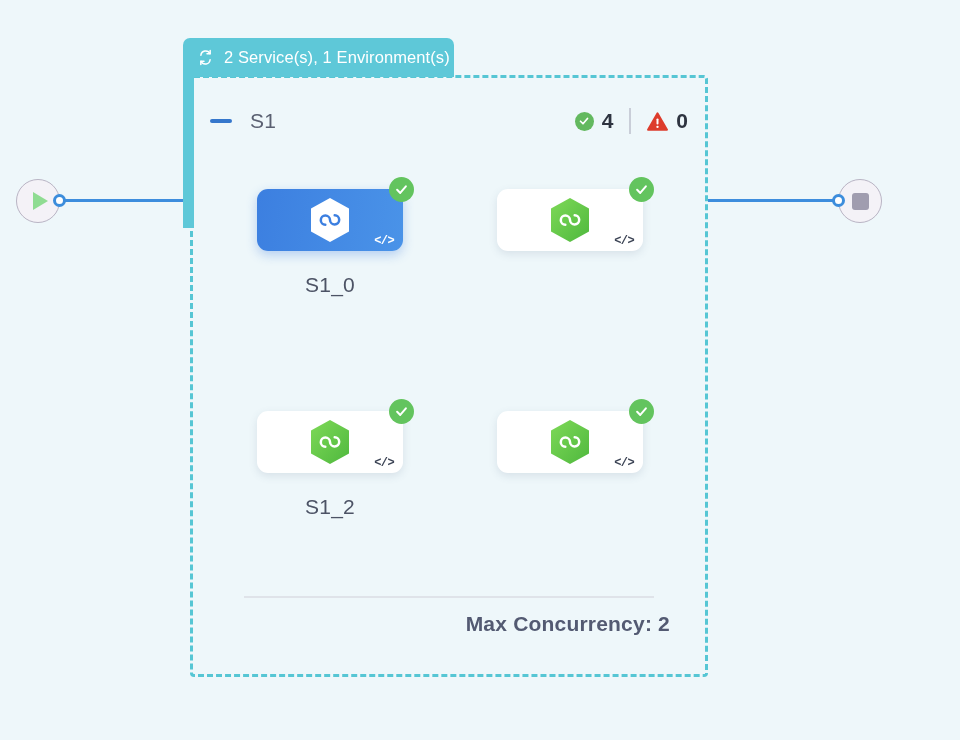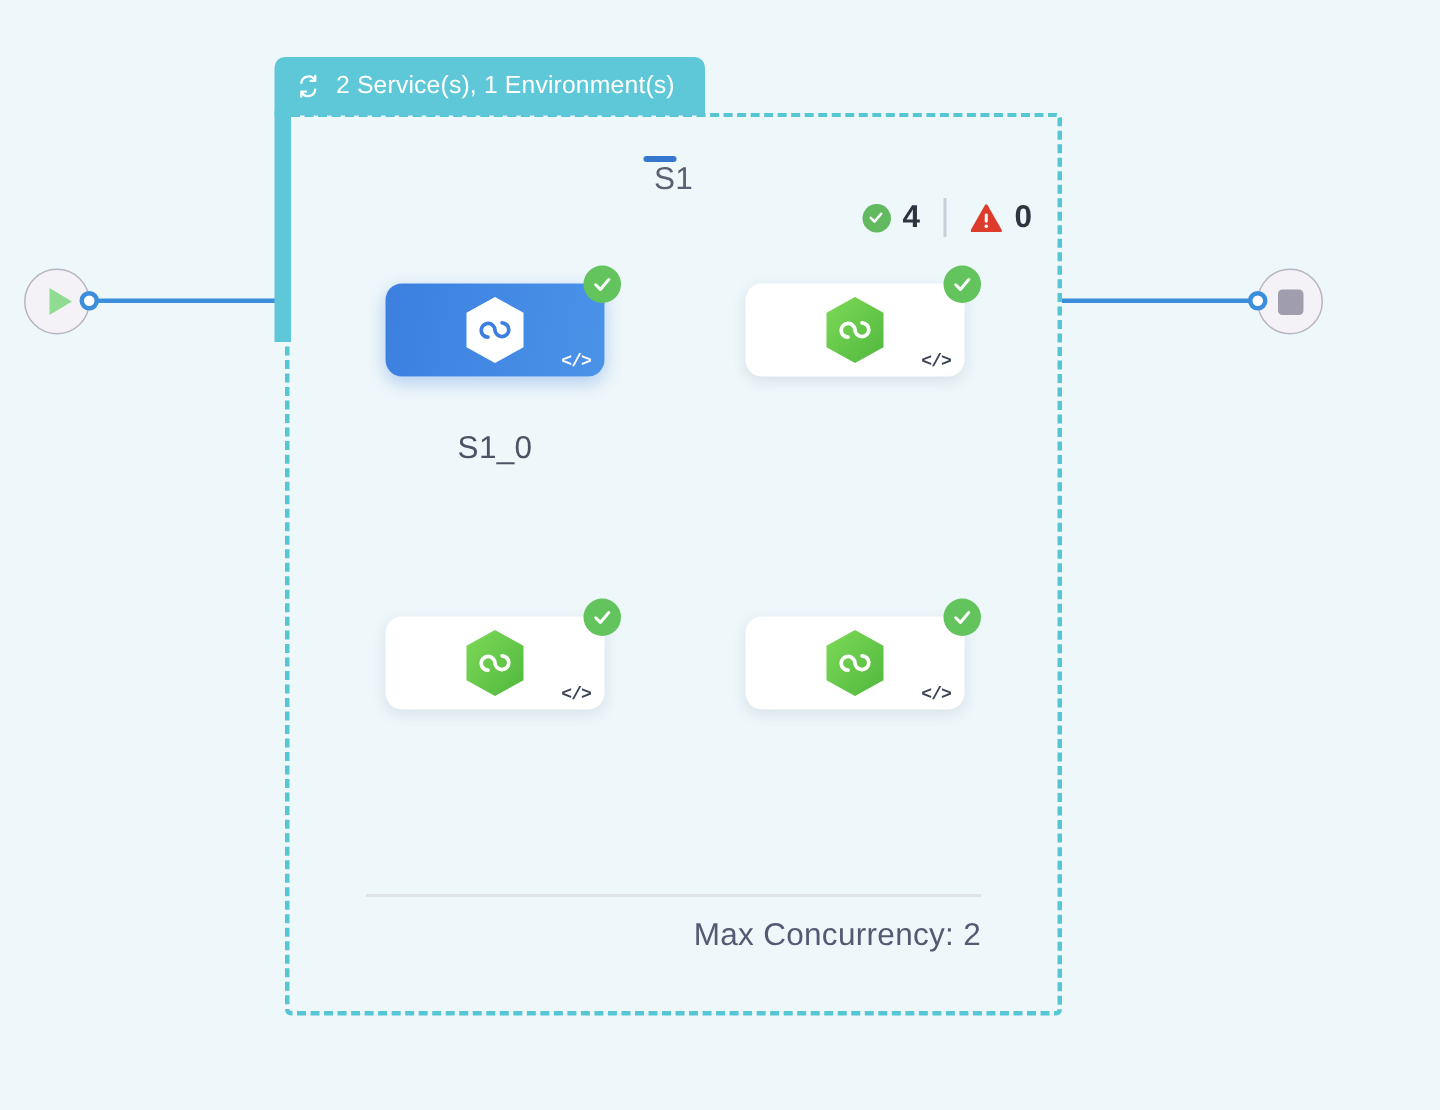--- a/index.html
+++ b/index.html
@@ -76,21 +76,21 @@
   
   #group-tab {
     position: absolute;
     left: 183px;
     top: 38px;
     height: 39px;
     background: #5ec8d8;
     border-radius: 7px 7px 0 0;
     display: flex;
     align-items: center;
-    padding: 0 20px 0 13px;
+    padding: 0 4px 0 13px;
     box-sizing: border-box;
     color: #ffffff;
     font-size: 16.5px;
     letter-spacing: .1px;
     z-index: 5;
   }
   #group-tab .loop-icon {
     width: 19px; height: 19px;
     margin-right: 9px;
     flex: none;
@@ -125,21 +125,20 @@
   
   #group-header {
     position: absolute;
     left: 210px;
     top: 104px;
     width: 478px;
     height: 34px;
     display: flex;
     align-items: center;
     z-index: 5;
-    flex-direction: column;
   }
   #collapse-toggle {
     width: 22px;
     height: 4px;
     border-radius: 2px;
     background: #3577cc;
     margin-right: 18px;
     flex: none;
     cursor: pointer;
   }
@@ -228,21 +227,21 @@
     border-radius: 50%;
     background: #63c45e;
     display: flex;
     align-items: center;
     justify-content: center;
     z-index: 3;
   }
   .node-badge svg { width: 15px; height: 15px; display: block; }
 
   .node-label {
-    margin-top: 36px;
+    margin-top: 22px;
     text-align: center;
     font-size: 21px;
     color: #4c5365;
     letter-spacing: .2px;
   }
 
   
   #node-0 { left: 257px; top: 189px; }
   #node-1 { left: 497px; top: 189px; }
   #node-2 { left: 257px; top: 411px; }
@@ -253,26 +252,26 @@
     position: absolute;
     left: 244px;
     top: 596px;
     width: 410px;
     height: 2px;
     background: #dfe3e9;
     z-index: 5;
   }
   #max-concurrency {
     position: absolute;
-    left: 244px;
+    left: 260px;
     top: 612px;
     width: 410px;
     text-align: right;
     font-size: 21px;
-    font-weight: normal;
+    font-weight: bold;
     color: #535a72;
     letter-spacing: .2px;
     z-index: 5;
   }
 </style>
 </head>
 <body>
 
 <div id="canvas">
 
@@ -379,20 +378,21 @@
           <linearGradient id="hg2" x1="0" y1="0" x2="1" y2="1">
             <stop offset="0%" stop-color="#7ed957"></stop>
             <stop offset="100%" stop-color="#4fb83e"></stop>
           </linearGradient>
         </defs>
         <path d="M21 1 L40 11.5 L40 34.5 L21 45 L2 34.5 L2 11.5 Z" fill="url(#hg2)"></path>
         <path d="M16.3 27.8 a4.6 4.6 0 1 1 4.7 -4.8 a4.6 4.6 0 1 0 4.7 -4.8" fill="none" stroke="#ffffff" stroke-width="2.5" stroke-linecap="round"></path>
       </svg>
       <span class="code-glyph">&lt;/&gt;</span>
     </div>
+    <div class="node-label">S1_2</div>
   </div>
 
   <div class="node-wrap" id="node-3">
     <div class="node-card plain">
       <span class="node-badge">
         <svg viewBox="0 0 24 24" fill="none" stroke="#ffffff" stroke-width="3.2" stroke-linecap="round" stroke-linejoin="round">
           <polyline points="5,12.5 10,17.5 19,7"></polyline>
         </svg>
       </span>
       <svg class="hex-icon" viewBox="0 0 42 46">

